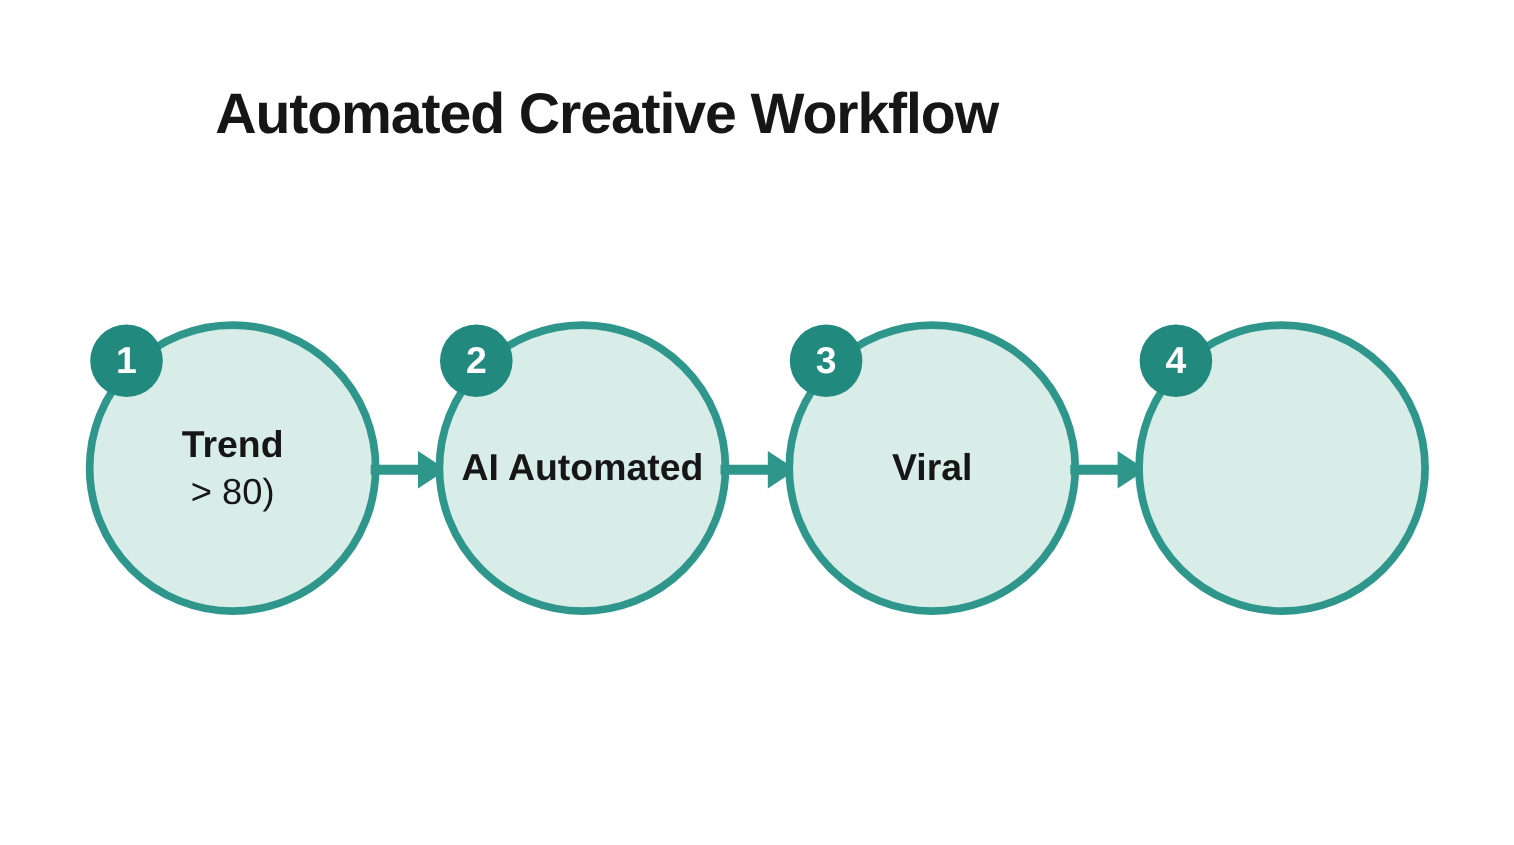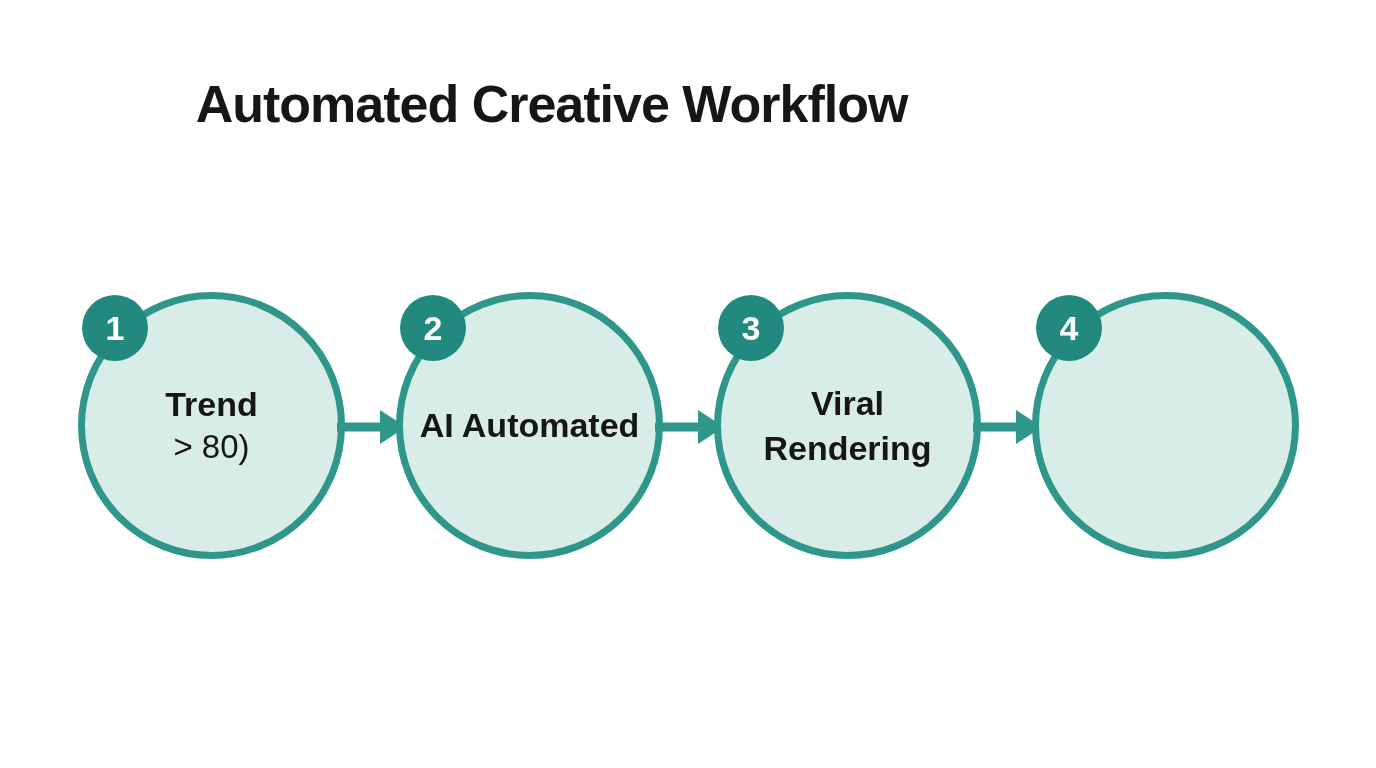--- a/index.html
+++ b/index.html
@@ -126,21 +126,20 @@
   <svg class="arrow arrow-2" viewBox="0 0 72 44" xmlns="http://www.w3.org/2000/svg">
     <line x1="2" y1="22" x2="48" y2="22" stroke="currentColor" stroke-width="9"></line>
     <polygon points="45,5 71,22 45,39" fill="currentColor"></polygon>
   </svg>
 
   <div class="node node-3">
     <div class="badge">
       <span>3</span>
     </div>
     <div class="line-bold">Viral</div>
-    <div class="line-bold">Rendering</div>
   </div>
 
   <svg class="arrow arrow-3" viewBox="0 0 72 44" xmlns="http://www.w3.org/2000/svg">
     <line x1="2" y1="22" x2="48" y2="22" stroke="currentColor" stroke-width="9"></line>
     <polygon points="45,5 71,22 45,39" fill="currentColor"></polygon>
   </svg>
 
   <div class="node node-4">
     <div class="badge">
       <span>4</span>

